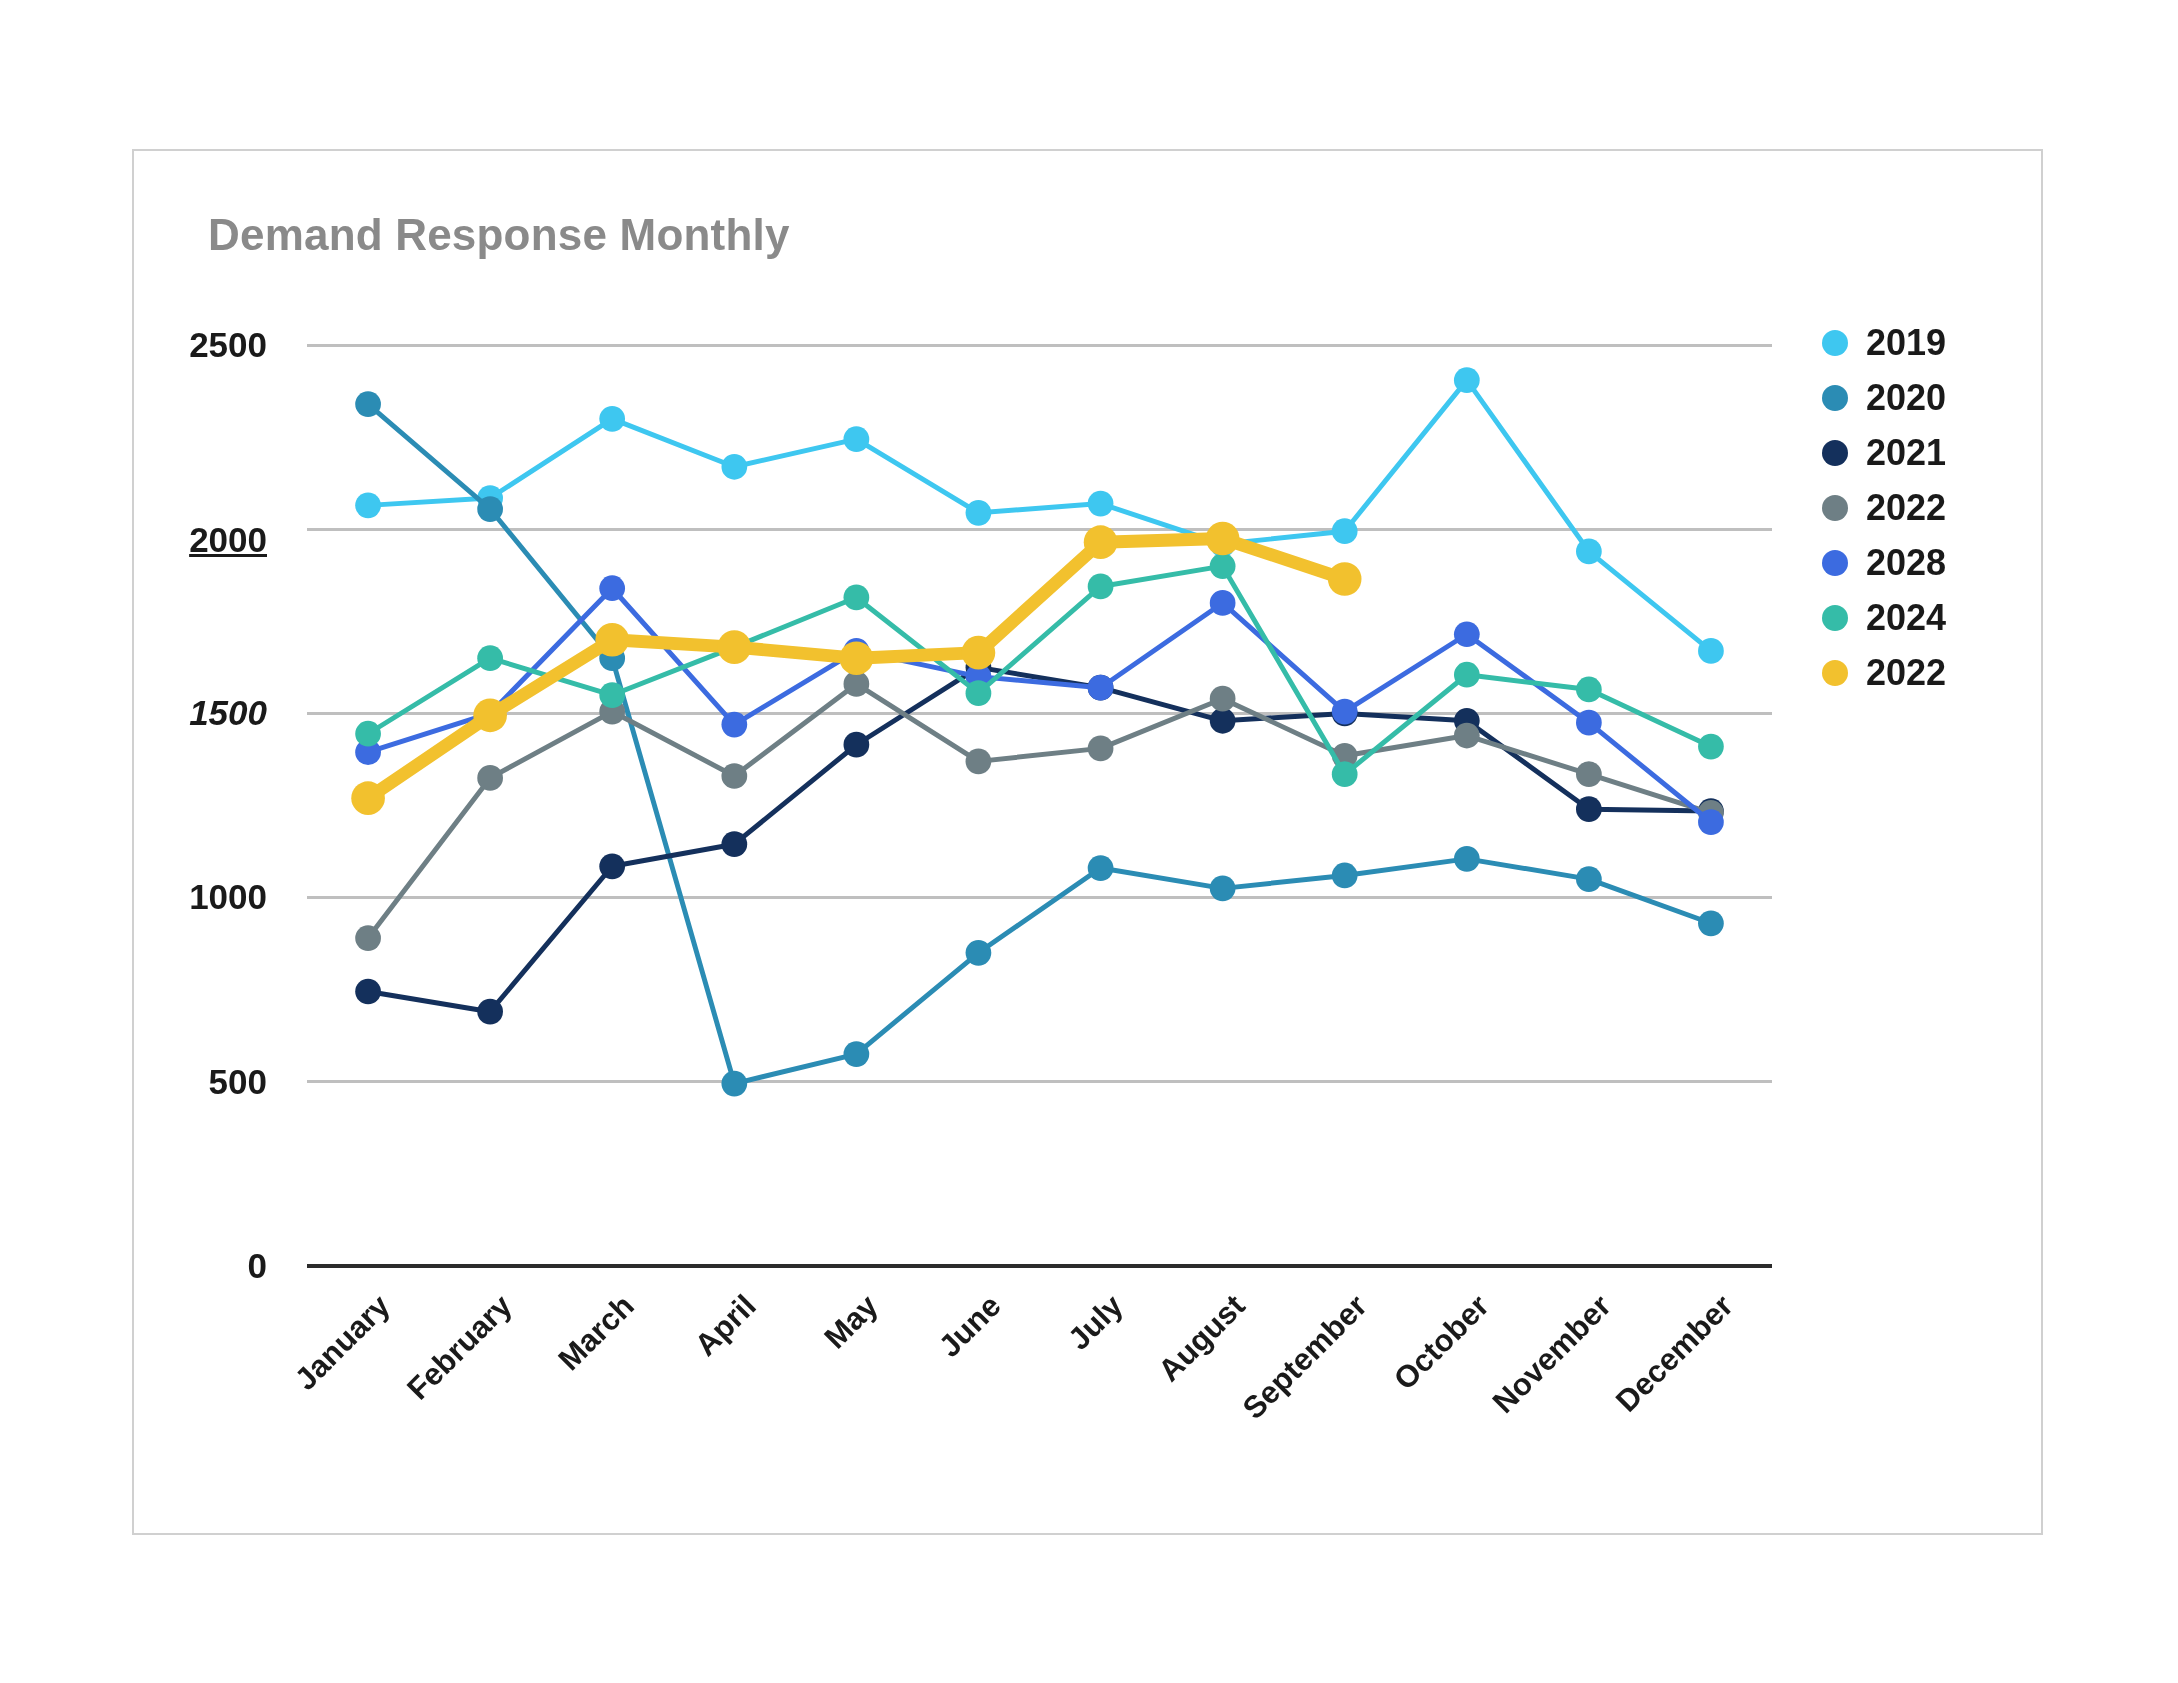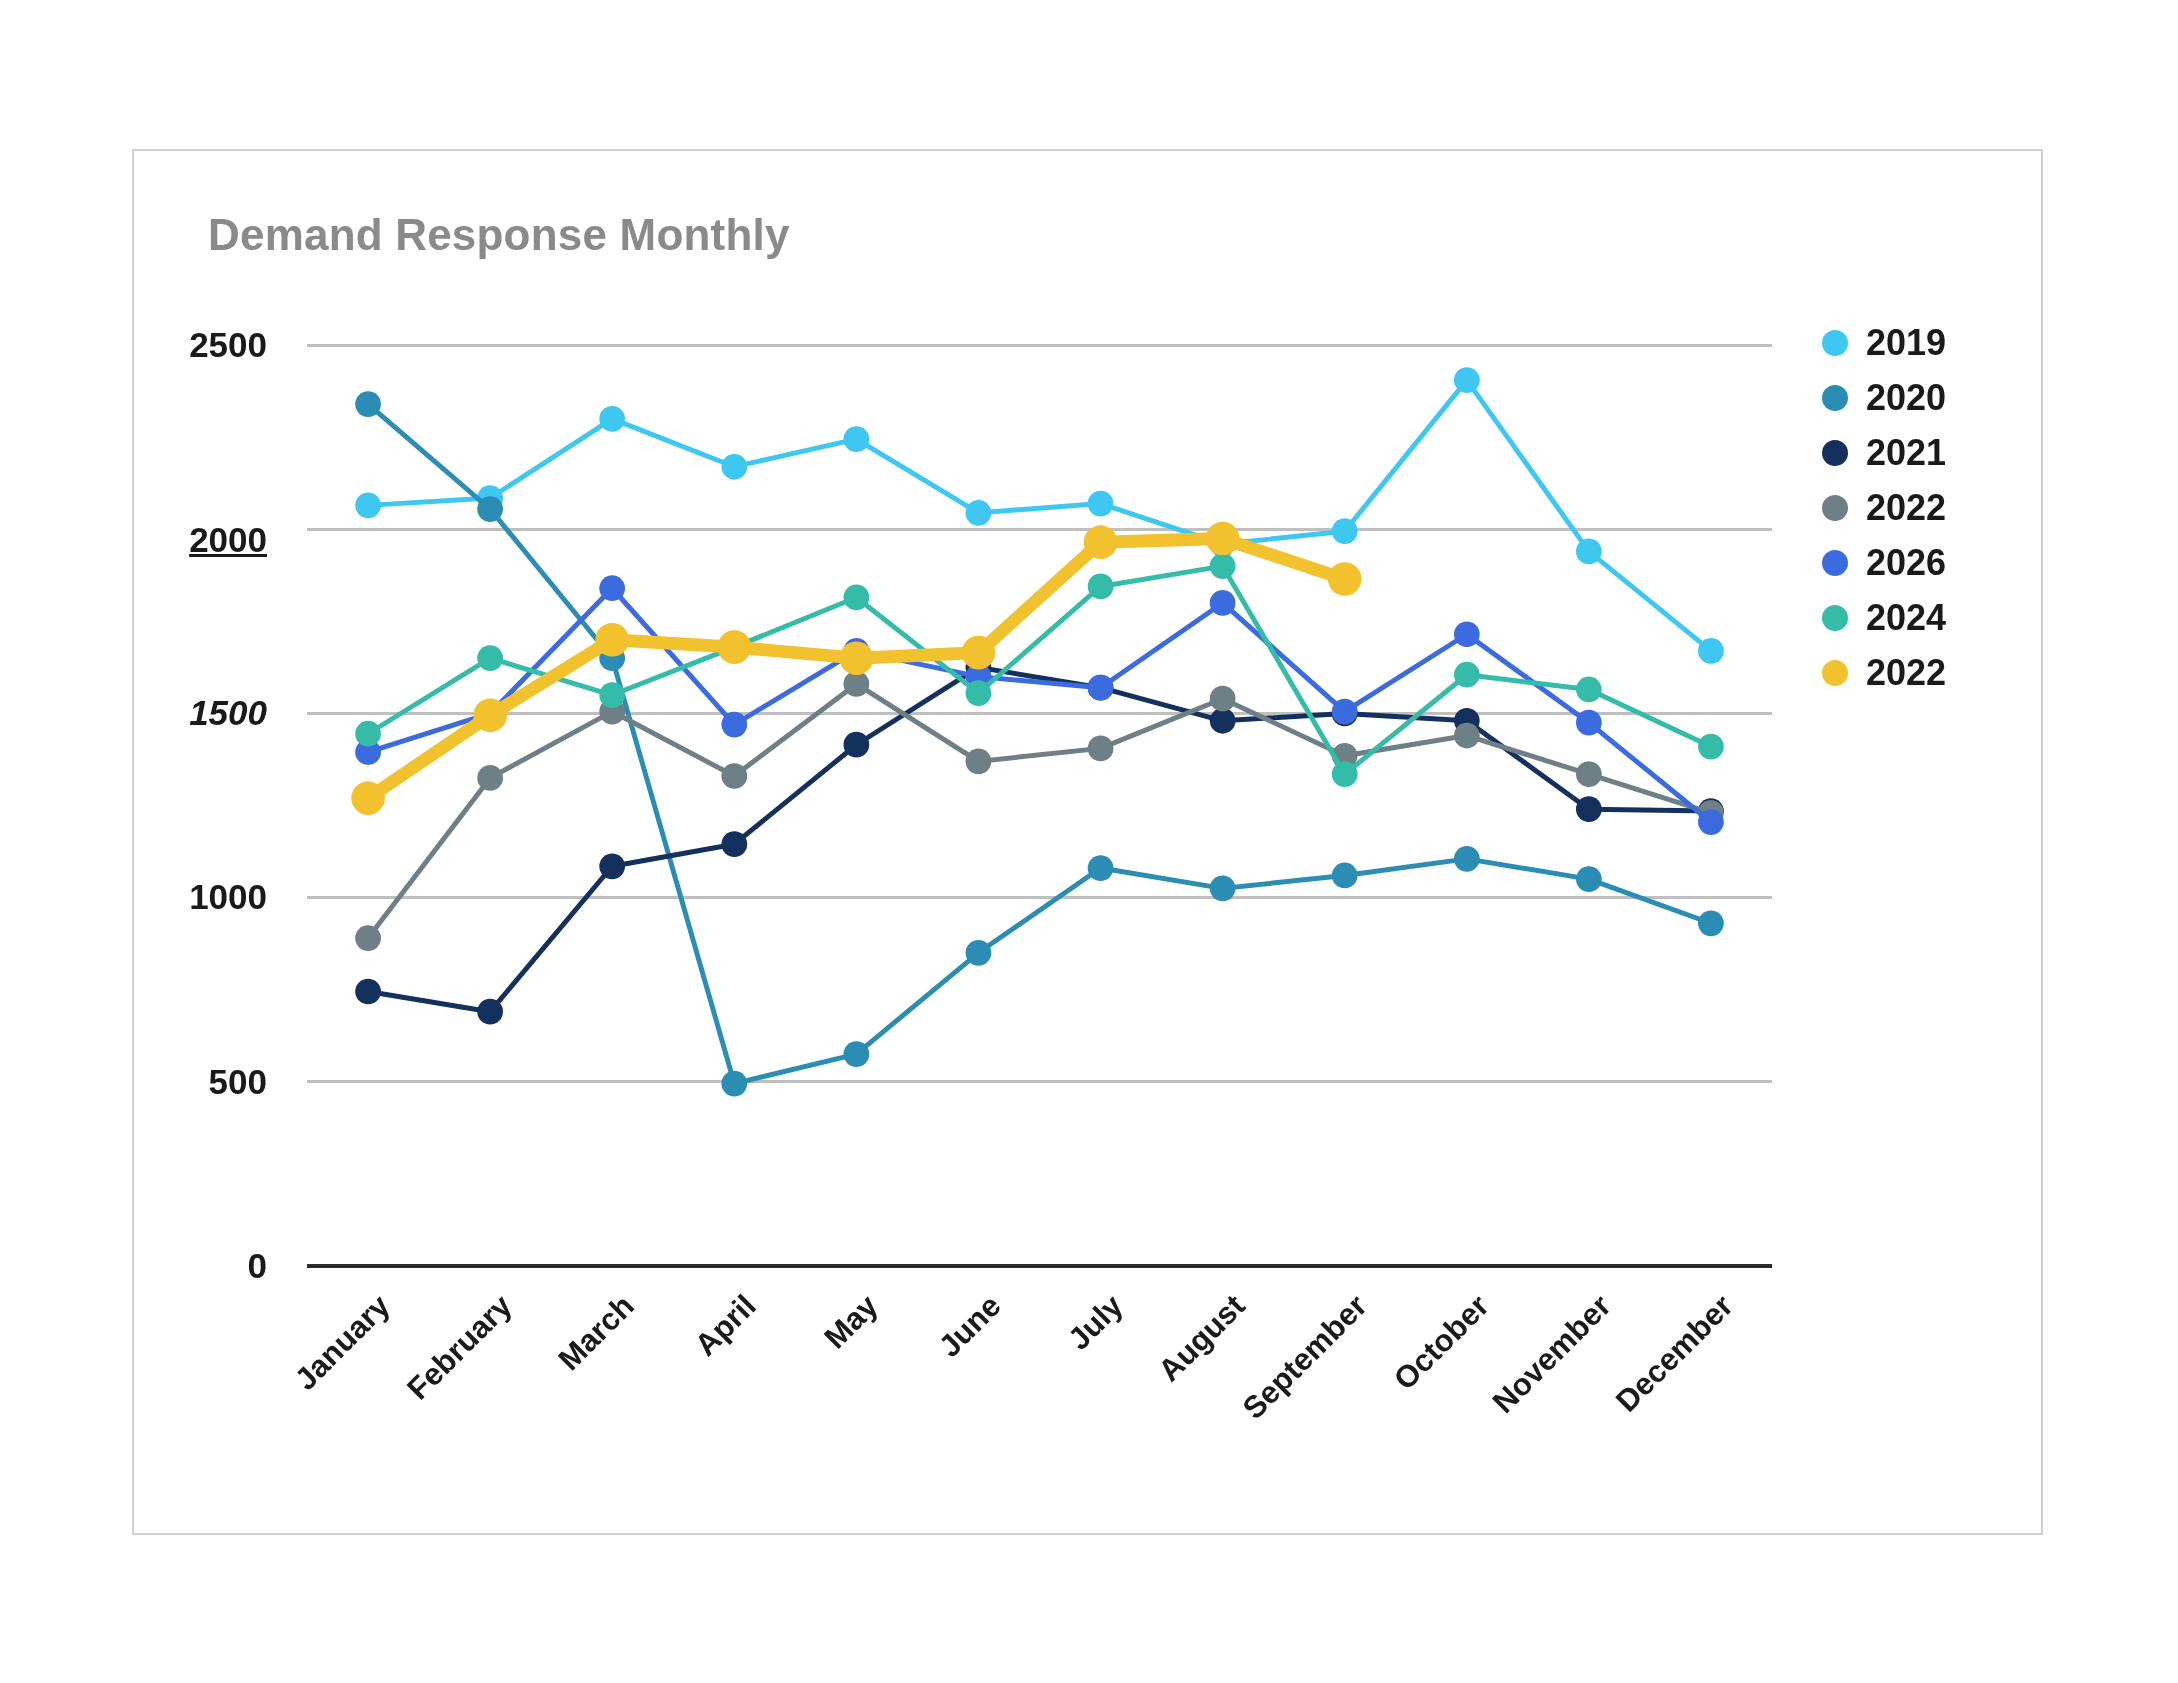--- a/index.html
+++ b/index.html
@@ -262,21 +262,21 @@
       <div class="legend-row">
         <span class="legend-dot" style="background: rgb(20, 48, 92);"></span>
         <span class="legend-label">2021</span>
       </div>
       <div class="legend-row">
         <span class="legend-dot" style="background: rgb(110, 127, 133);"></span>
         <span class="legend-label">2022</span>
       </div>
       <div class="legend-row">
         <span class="legend-dot" style="background: rgb(60, 107, 224);"></span>
-        <span class="legend-label">2026</span>
+        <span class="legend-label">2028</span>
       </div>
       <div class="legend-row">
         <span class="legend-dot" style="background: rgb(53, 188, 168);"></span>
         <span class="legend-label">2024</span>
       </div>
       <div class="legend-row">
         <span class="legend-dot" style="background: rgb(242, 193, 46);"></span>
         <span class="legend-label">2022</span>
       </div>
     </div>

